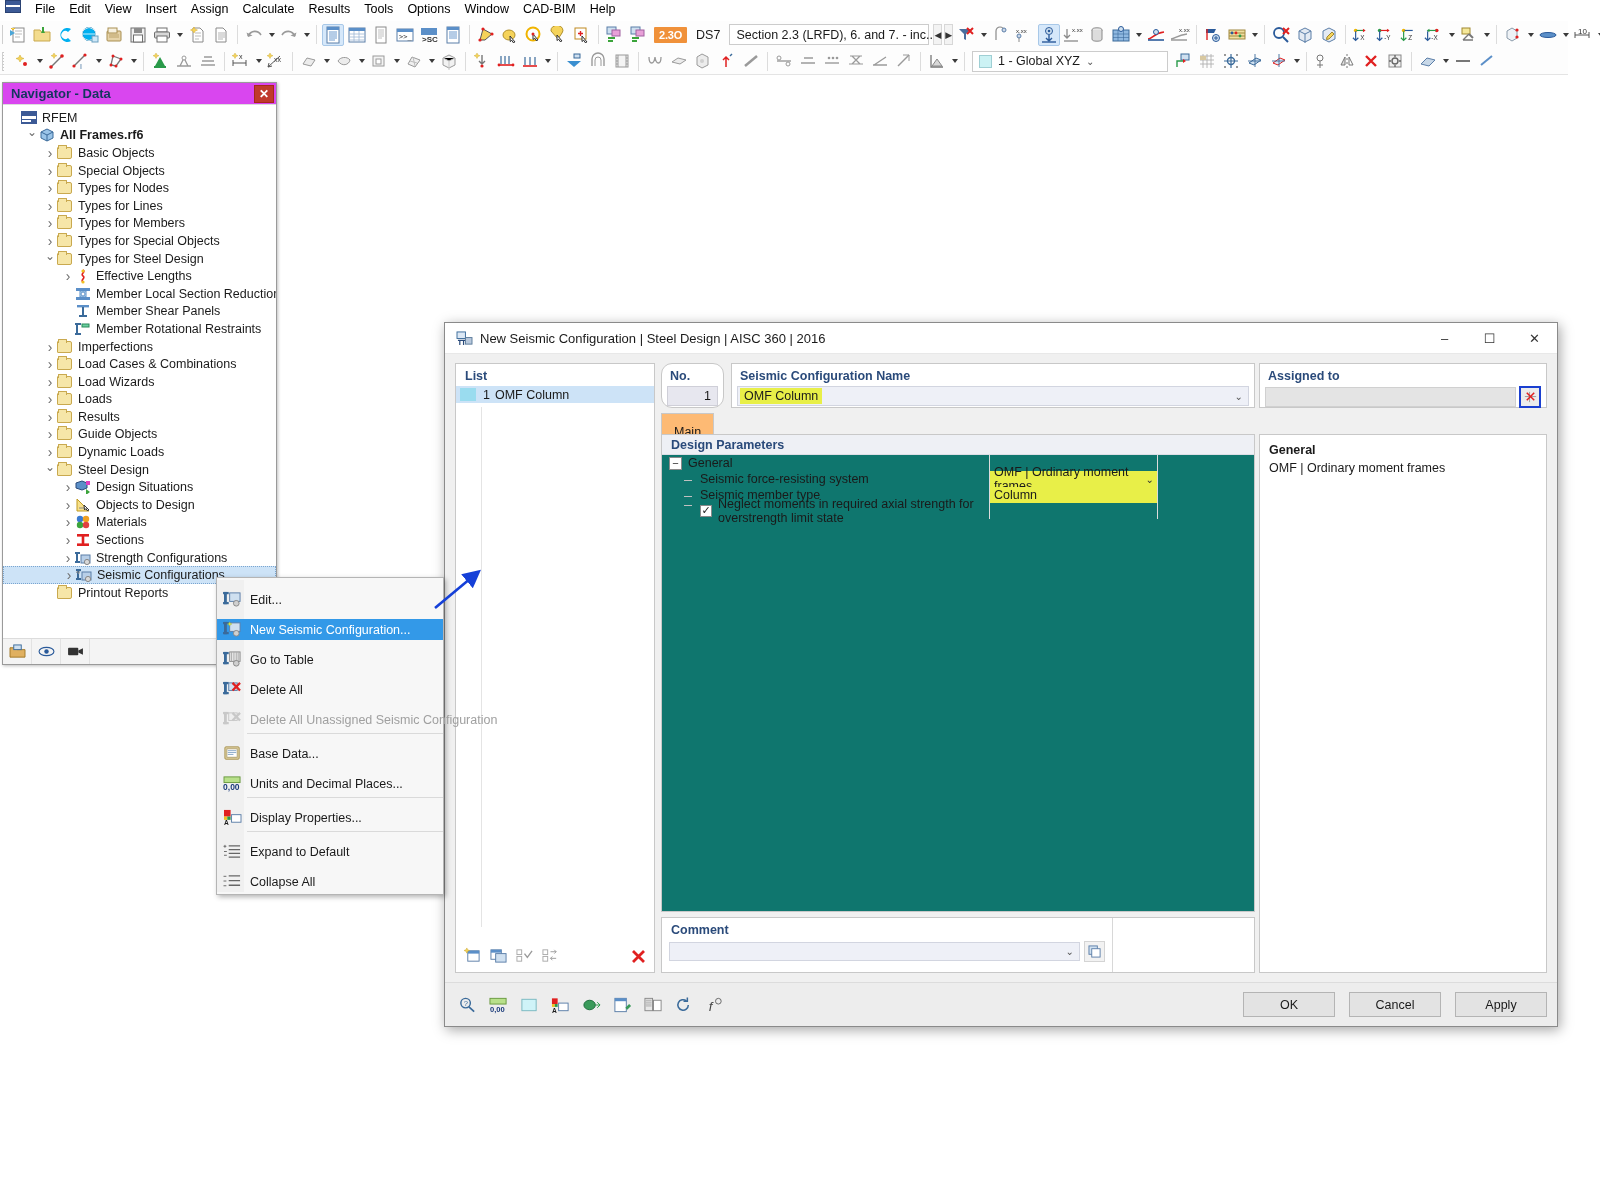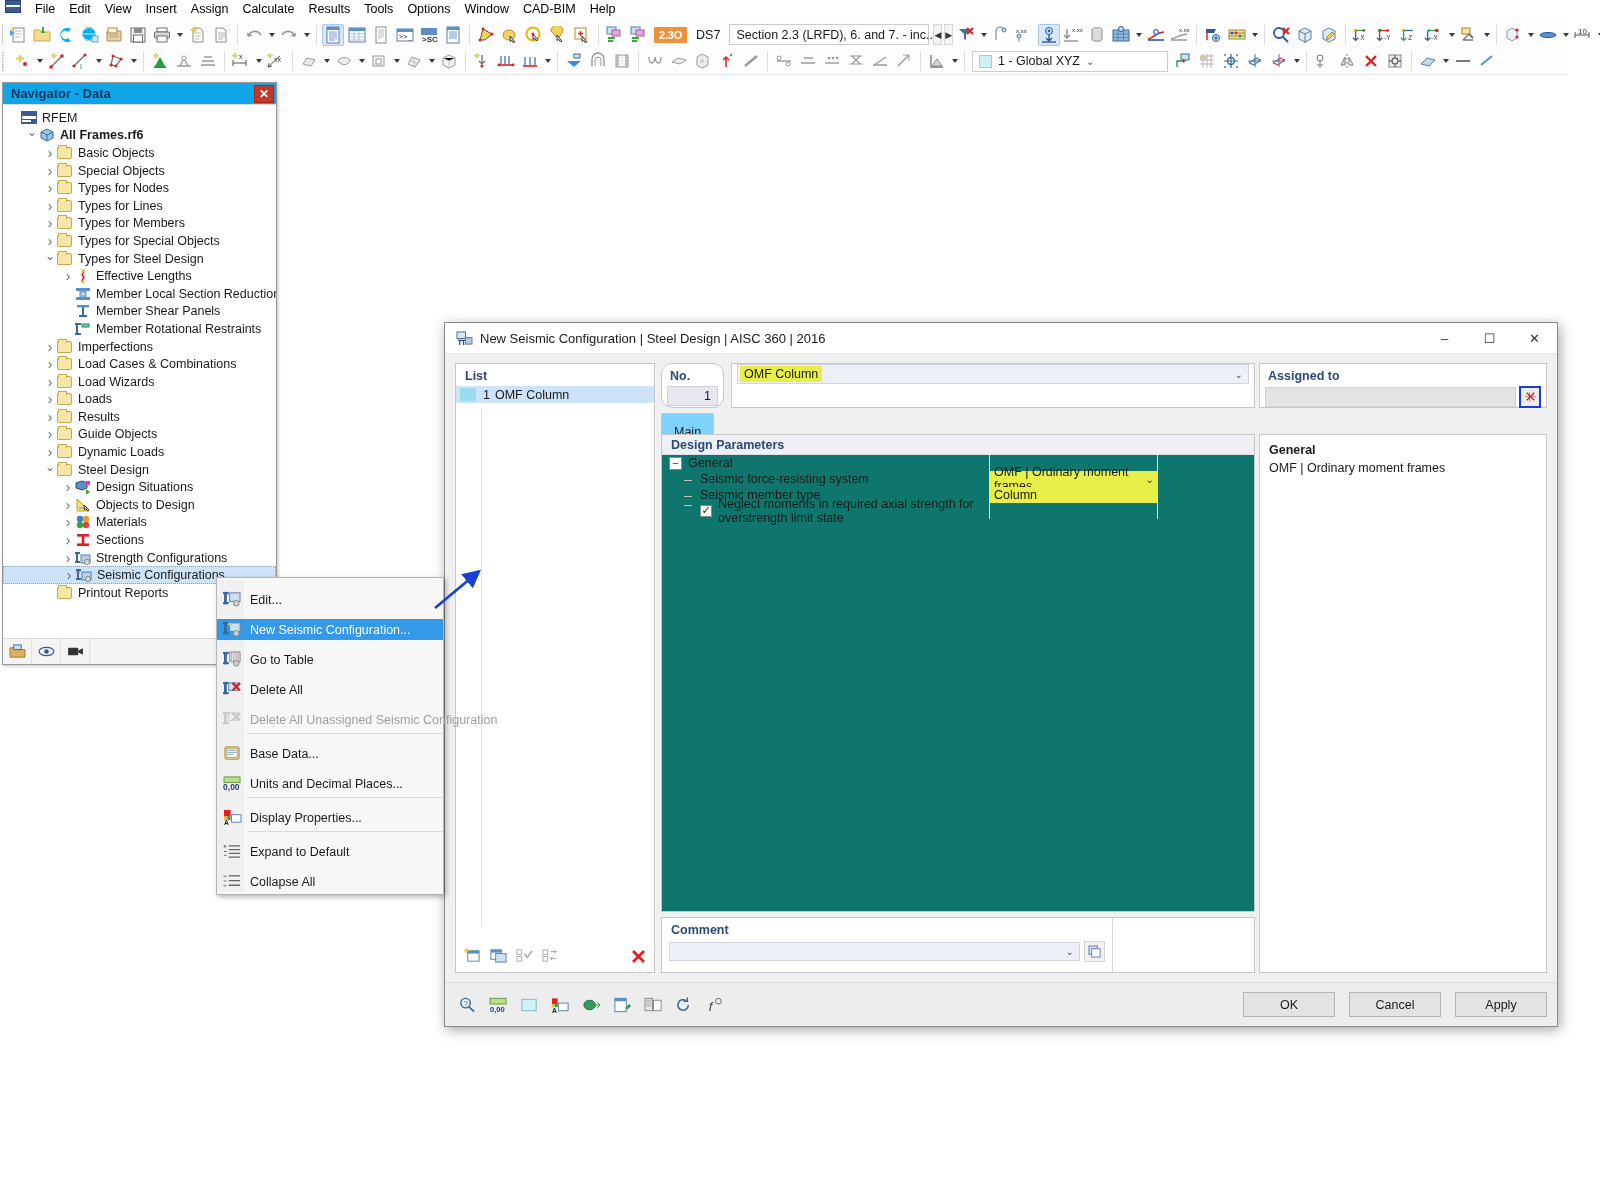--- a/index.html
+++ b/index.html
@@ -69,21 +69,21 @@
 
   
   .navigator {
     position: absolute; left: 2px; top: 82px; width: 275px; height: 583px;
     background: #ffffff; border: 1px solid #9a9a9a;
     box-shadow: 1px 1px 3px rgba(0,0,0,.25);
   }
   .nav-title {
     height: 22px; display: flex; align-items: center; justify-content: space-between;
     padding-left: 8px; font-size: 13px; font-weight: bold; color: #13365e;
-    background: #0ea5e9; border-bottom: 1px solid #dcdcdc;
+    background: #d946ef; border-bottom: 1px solid #dcdcdc;
   }
   .nav-close {
     width: 20px; height: 18px; margin-right: 2px; background: #c0392b;
     color: #fff; font-size: 12px; display: flex; align-items: center; justify-content: center;
     border: 1px solid #a5281b;
   }
   .nav-tree { position: absolute; top: 23px; left: 0; right: 0; bottom: 27px; overflow: hidden; padding-top: 3px; }
   .trow { height: 17.6px; display: flex; align-items: center; white-space: nowrap; font-size: 12.5px; }
   .trow.sel { background: #cde3f7; border: 1px dotted #7aa5d0; }
   .tw { flex: none; }
@@ -172,21 +172,21 @@
   .assignpanel { position: absolute; right: 10px; top: 9px; width: 288px; height: 45px; }
   .assignpanel .lbl { font-size:12.5px; font-weight:bold; color:#2a4a7a; padding: 5px 0 3px 8px;}
   .assignrow { margin: 0 5px; display:flex; align-items:center;}
   .assignfield { flex:1; height: 20px; background:#e4e4e4; border:1px solid #d0d0d0;}
   .assignbtn { width: 22px; height: 22px; margin-left: 3px; border: 2px solid #1a3fd0;
      background:#ececec; display:flex; align-items:center; justify-content:center; }
 
   
   .tabstrip { position:absolute; left: 216px; top: 59px; right: 302px; height: 21px; }
   .tab { display:inline-flex; align-items:center; justify-content:center; height: 36px;
-     min-width: 48px; padding: 0 12px; background:#7dd3fc; border:1px solid #c8c8c8; border-bottom:none;
+     min-width: 48px; padding: 0 12px; background:#fdba74; border:1px solid #c8c8c8; border-bottom:none;
      font-size:12.5px; color:#1a1a1a;}
 
   .mainpanel { position: absolute; left: 216px; top: 80px; right: 302px; bottom: 70px; background:#0f766e; border:1px solid #c8c8c8;}
   .dp-hdr { height: 20px; background: #eef0f5; border-bottom:1px solid #dcdee5;
      display:flex; align-items:center; padding-left:9px; font-size:12.5px; font-weight:bold; color:#2a4a7a;}
   .tbl { position:absolute; top:20px; left:0; right:0; bottom:0; }
   .grow { display:flex; height: 16px; align-items:center; font-size:12.5px; }
   .grow .exp { width:13px; height:13px; margin: 0 5px 0 7px; border:1px solid #8a8a8a; background:#fff;
      display:flex; align-items:center; justify-content:center; font-size:11px; line-height:1; color:#333; flex:none;}
   .grow .gname { flex:1; padding-left: 1px; }
@@ -1392,20 +1392,21 @@
             </div>
         </div>
       </div>
 
       <div class="panel nopanel">
         <div class="lbl">No.</div>
         <div class="nofield">1</div>
       </div>
 
       <div class="panel namepanel">
+        <div class="lbl">Seismic Configuration Name</div>
         <div class="namefield">
           <span class="hl">OMF Column</span>
           <span class="cdn">⌄</span>
         </div>
       </div>
 
       <div class="panel assignpanel">
         <div class="lbl">Assigned to</div>
         <div class="assignrow">
           <div class="assignfield"></div>

